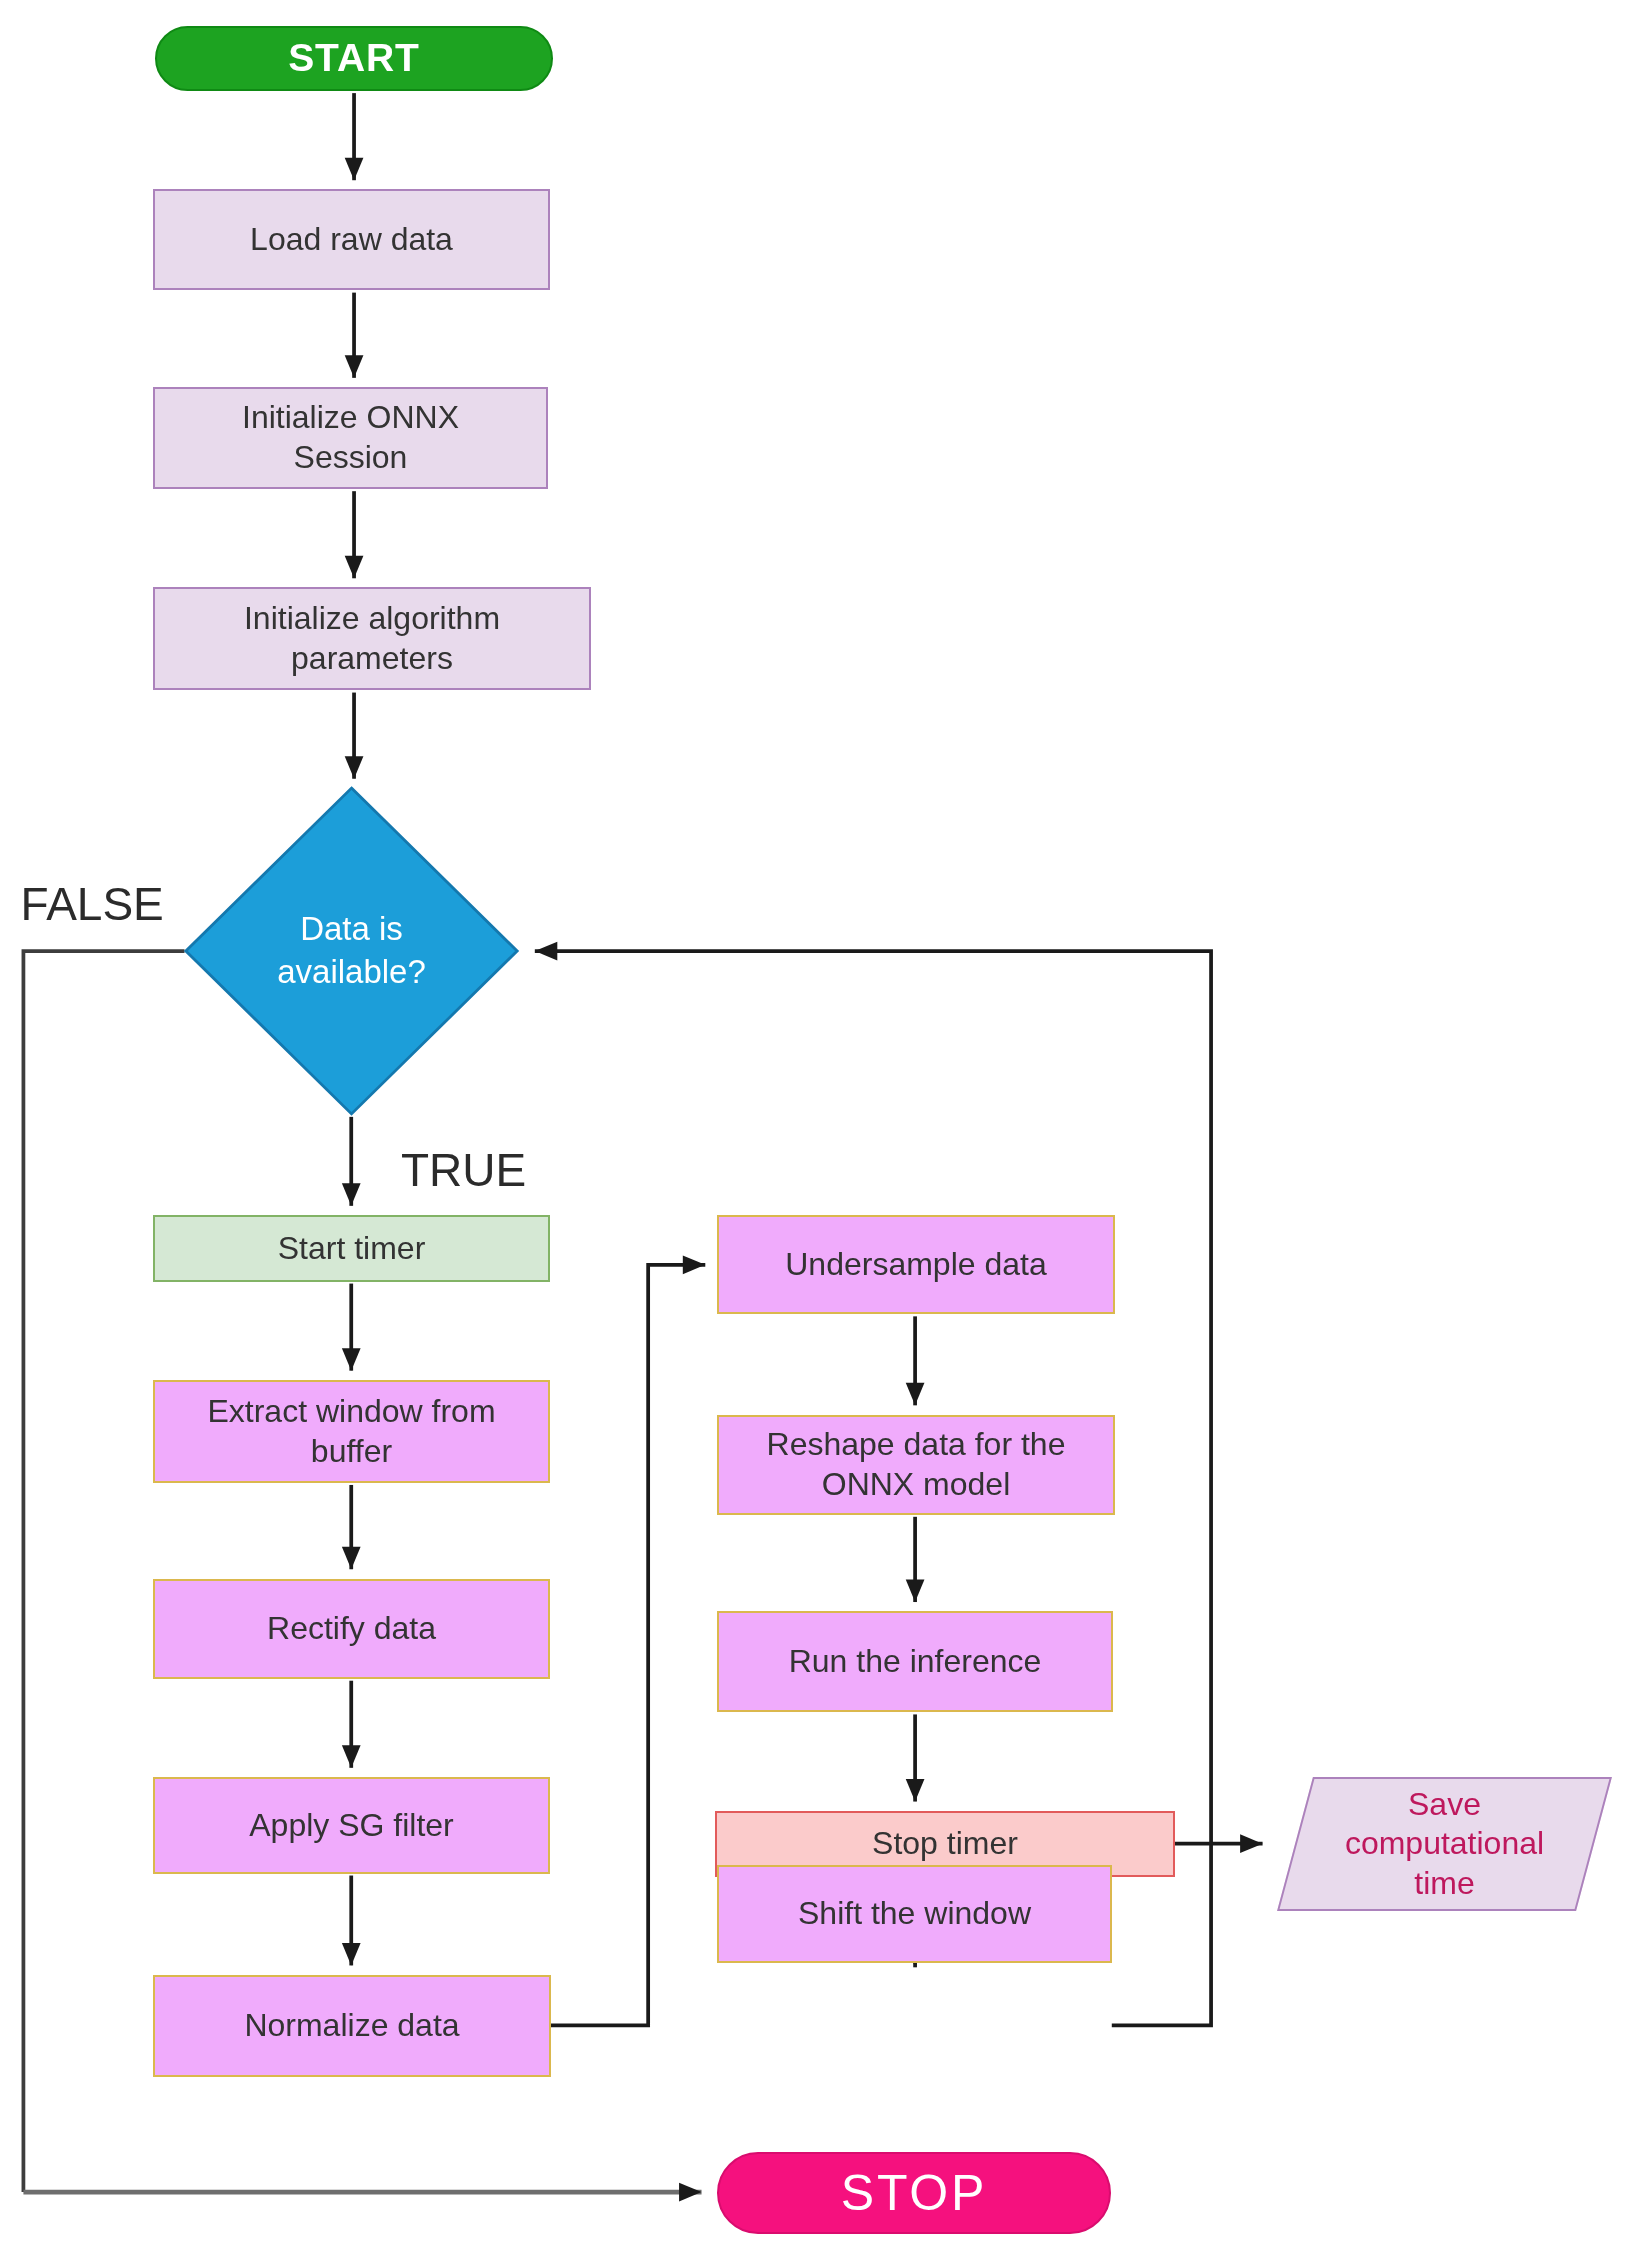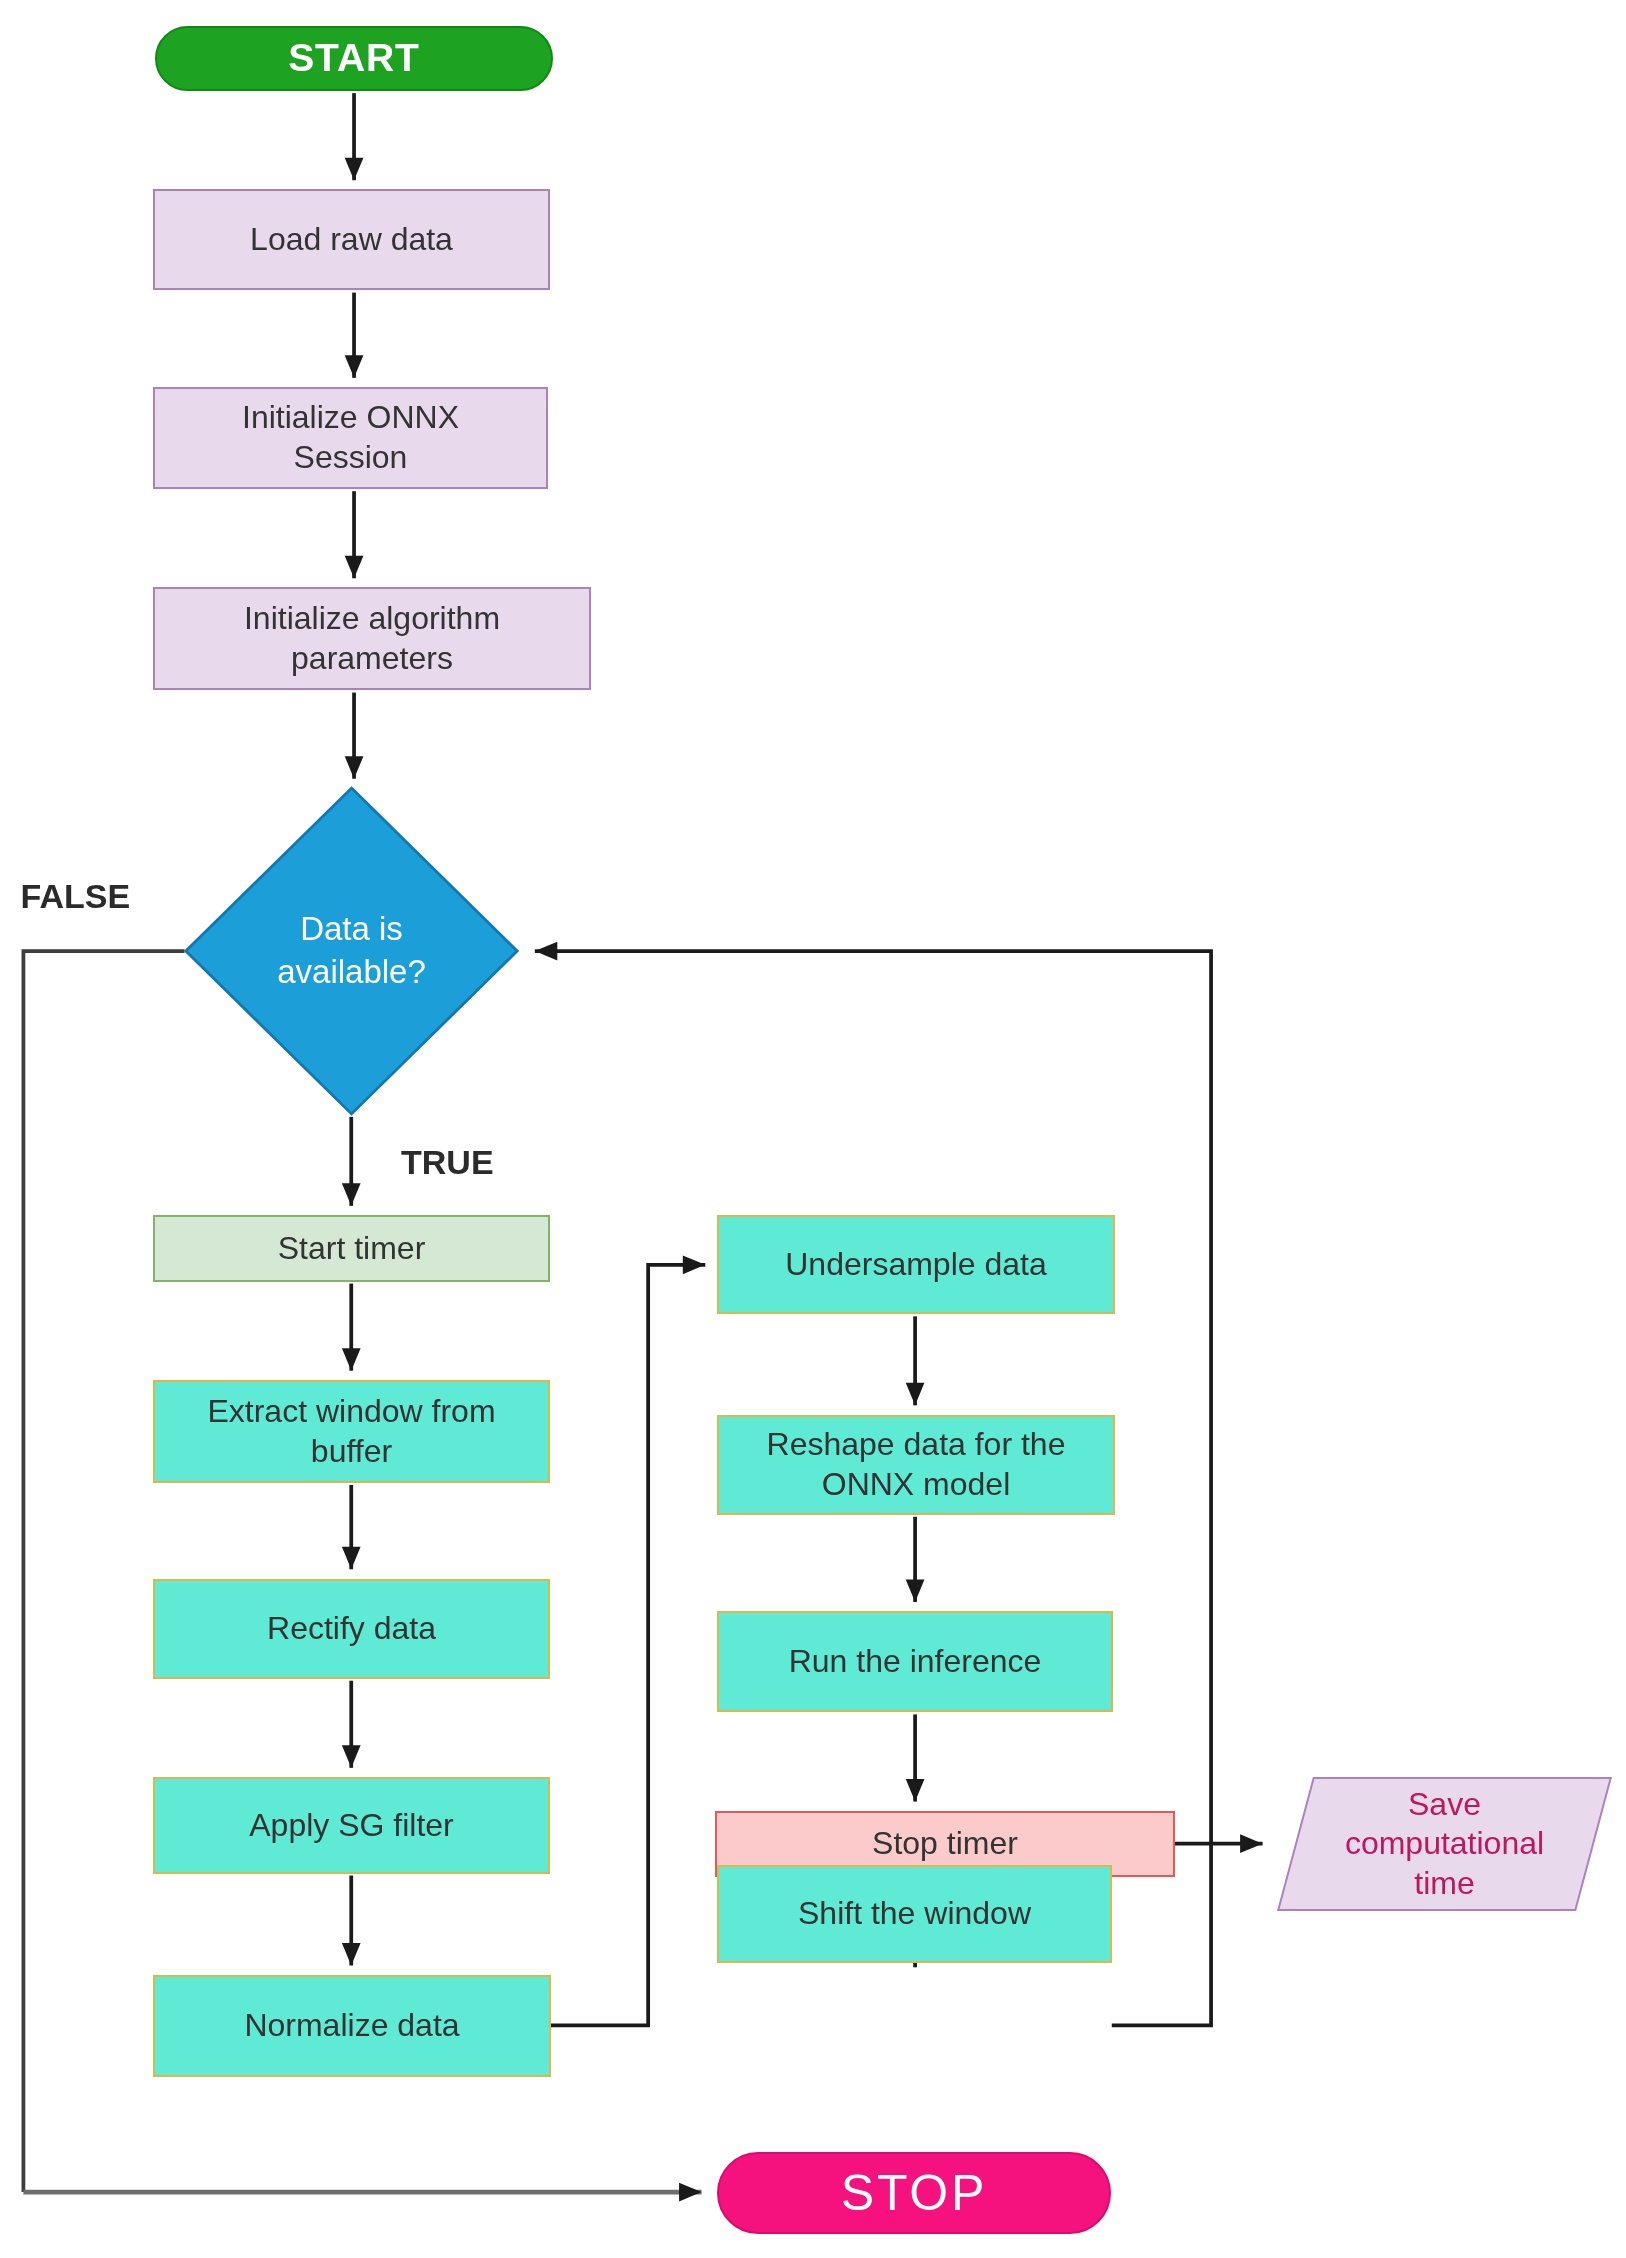--- a/index.html
+++ b/index.html
@@ -31,21 +31,21 @@
     font-size: 32px;
     line-height: 1.24;
     color: #333333;
     white-space: pre-line;
   }
   .purple {
     background: #E8DAEC;
     border: 2.8px solid #AC82BC;
   }
   .yellow {
-    background: #5eead4;
+    background: #f0abfc;
     border: 2.8px solid #DBB84D;
   }
   .greenlight {
     background: #D5E8D4;
     border: 2.8px solid #82B366;
   }
   .redlight {
     background: #FBCBCB;
     border: 2.8px solid #E25B5B;
   }
@@ -107,23 +107,22 @@
     align-items: center;
     justify-content: center;
     text-align: center;
     font-size: 32px;
     line-height: 1.22;
     color: #be185d;
     white-space: pre-line;
   }
   .branch-label {
     position: absolute;
-    font-size: 34px;
+    font-size: 46px;
     color: #2b2b2b;
-    font-weight: bold;
   }
 </style>
 </head>
 <body>
 
 <div class="canvas">
 
   <svg class="wires" width="1626" height="2259" viewBox="0 0 1736 2411" xmlns="http://www.w3.org/2000/svg">
     <defs>
       <marker id="ah" markerUnits="userSpaceOnUse" markerWidth="30" markerHeight="26" refX="26" refY="12" orient="auto">

